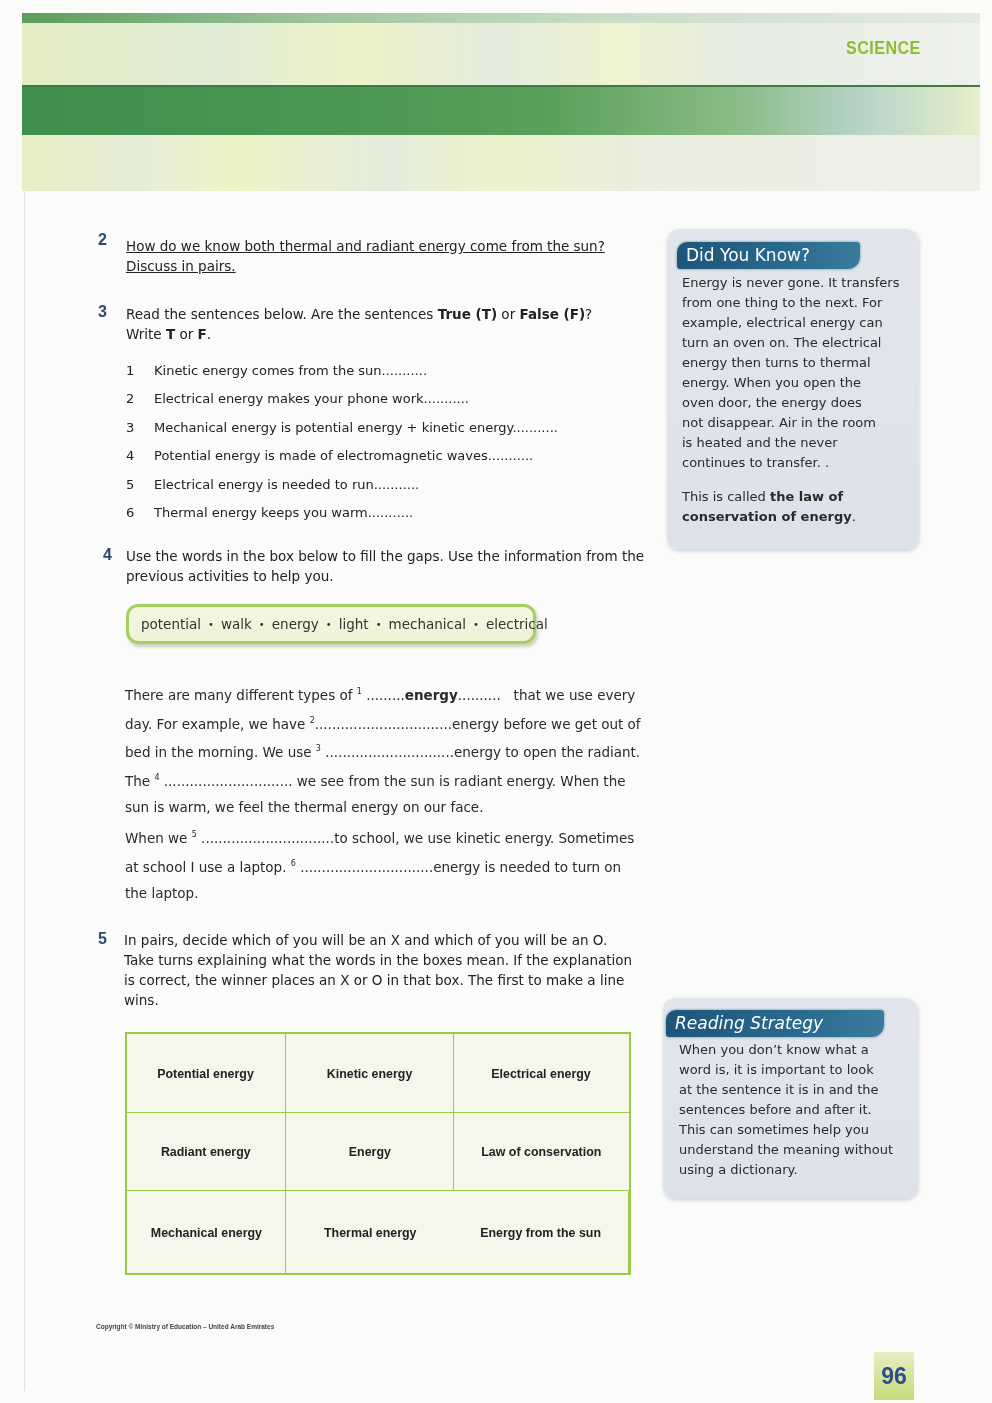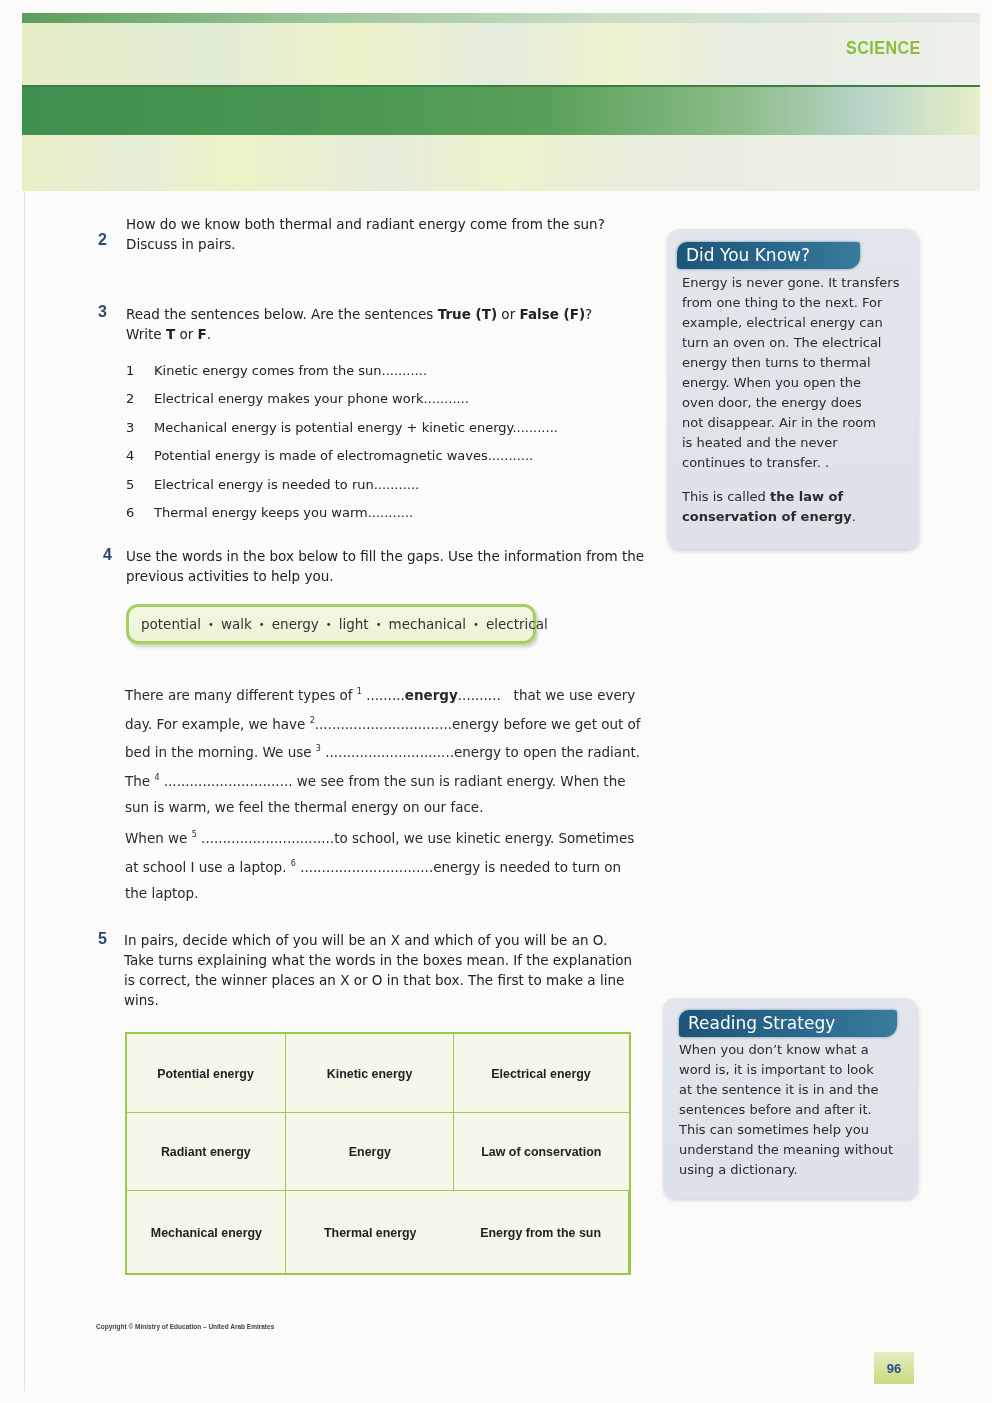--- a/index.html
+++ b/index.html
@@ -82,41 +82,41 @@
     position: absolute; left: 10px; top: 6px; height: 27px;
     background: linear-gradient(90deg, #1d5579 0%, #2a6a8e 60%, #3a7a9c 100%);
     border-radius: 10px 3px 12px 3px;
     color: #fff; font-size: 17px; line-height: 27px; padding-left: 9px;
     box-shadow: 0 0 3px rgba(30,80,110,0.6);
     margin-top: 7px;
   }
   .infobox .body { position: absolute; left: 18px; font-size: 13px; line-height: 20px; color: #2a2a2a; }
   .footer { position: absolute; left: 96px; top: 1323px; font-family: "Liberation Sans", sans-serif; font-weight: bold; font-size: 6.5px; color: #444; }
   .pageno {
-    position: absolute; left: 874px; top: 1352px; width: 40px; height: 32px;
+    position: absolute; left: 874px; top: 1352px; width: 40px; height: 48px;
     background: linear-gradient(180deg, #e8ecc6 0%, #d6e49c 50%, #c6dc7e 100%);
     display: flex; align-items: center; justify-content: center;
-    font-family: "Liberation Sans", sans-serif; font-weight: bold; font-size: 13px; color: #2d4d8e;
+    font-family: "Liberation Sans", sans-serif; font-weight: bold; font-size: 23px; color: #2d4d8e;
   }
   .leftline { position: absolute; left: 24px; top: 191px; width: 1px; height: 1200px; background: #e2e2e0; }
 </style>
 </head>
 <body>
 
 <div class="banner">
   <div class="topstripe"></div>
   <div class="lightstrip1"></div>
   <div class="greenband"></div>
   <div class="lightstrip2"></div>
 </div>
 <div class="subject">SCIENCE</div>
 <div class="leftline"></div>
 
 <div class="qnum" style="left:98px; top:231px;">2</div>
-<div class="q" style="left:126px; top:214px;">
+<div class="q" style="left:126px; top:236px;text-decoration:underline;">
   <div>How do we know both thermal and radiant energy come from the sun?</div>
   <div>Discuss in pairs.</div>
 </div>
 
 <div class="qnum" style="left:98px; top:303px;">3</div>
 <div class="q" style="left:126px; top:304px;">
   <div><span>Read the sentences below. Are the sentences </span><b>True (T)</b><span> or </span><b>False (F)</b><span>?</span></div>
   <div><span>Write </span><b>T</b><span> or </span><b>F</b><span>.</span></div>
 </div>
 
@@ -229,21 +229,21 @@
     <div>not disappear. Air in the room</div>
     <div>is heated and the never</div>
     <div>continues to transfer. .</div>
     <div style="height:14px;"></div>
     <div><span>This is called </span><b>the law of</b></div>
     <div><b>conservation of energy</b><span>.</span></div>
   </div>
 </div>
 
 <div class="infobox" style="left:663px; top:998px; width:254px; height:200px;">
-  <div class="tab" style="width:209px; left:16px; top:5px;">Reading Strategy</div>
+  <div class="tab" style="width:209px; left:3px; top:5px;font-style:italic;">Reading Strategy</div>
   <div class="body" style="top:42px; left:16px;">
     <div>When you don’t know what a</div>
     <div>word is, it is important to look</div>
     <div>at the sentence it is in and the</div>
     <div>sentences before and after it.</div>
     <div>This can sometimes help you</div>
     <div>understand the meaning without</div>
     <div>using a dictionary.</div>
   </div>
 </div>

